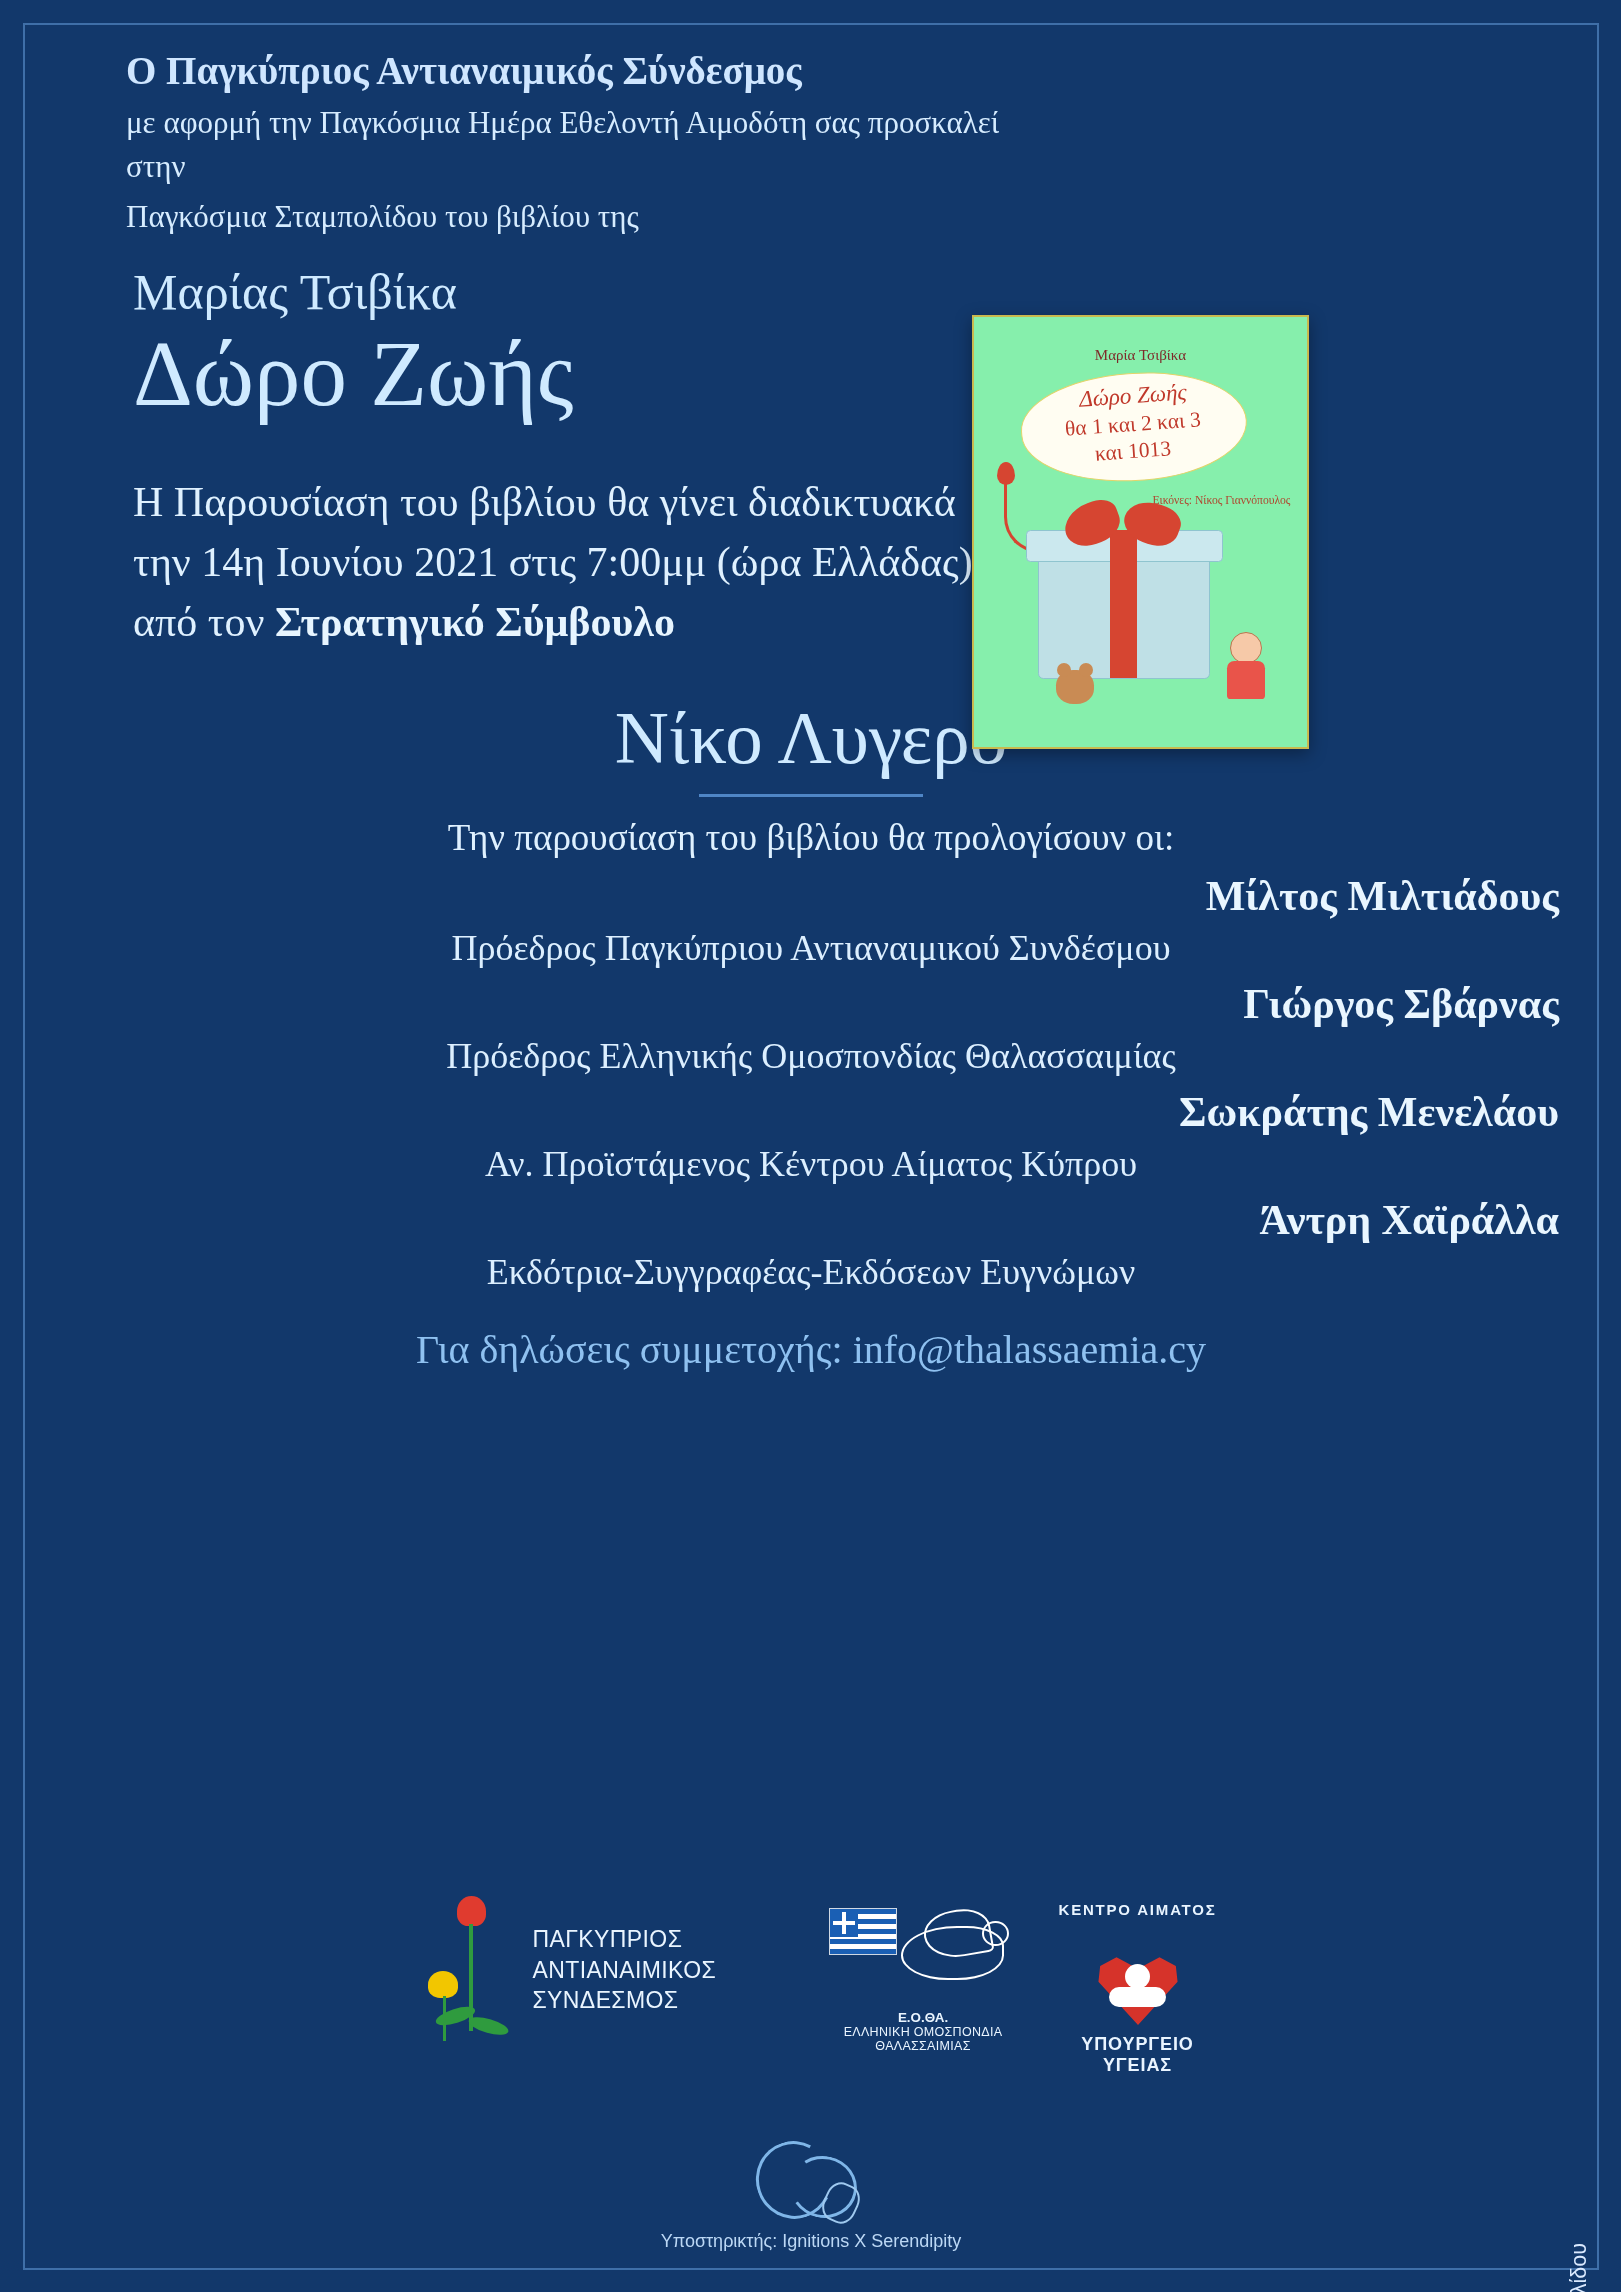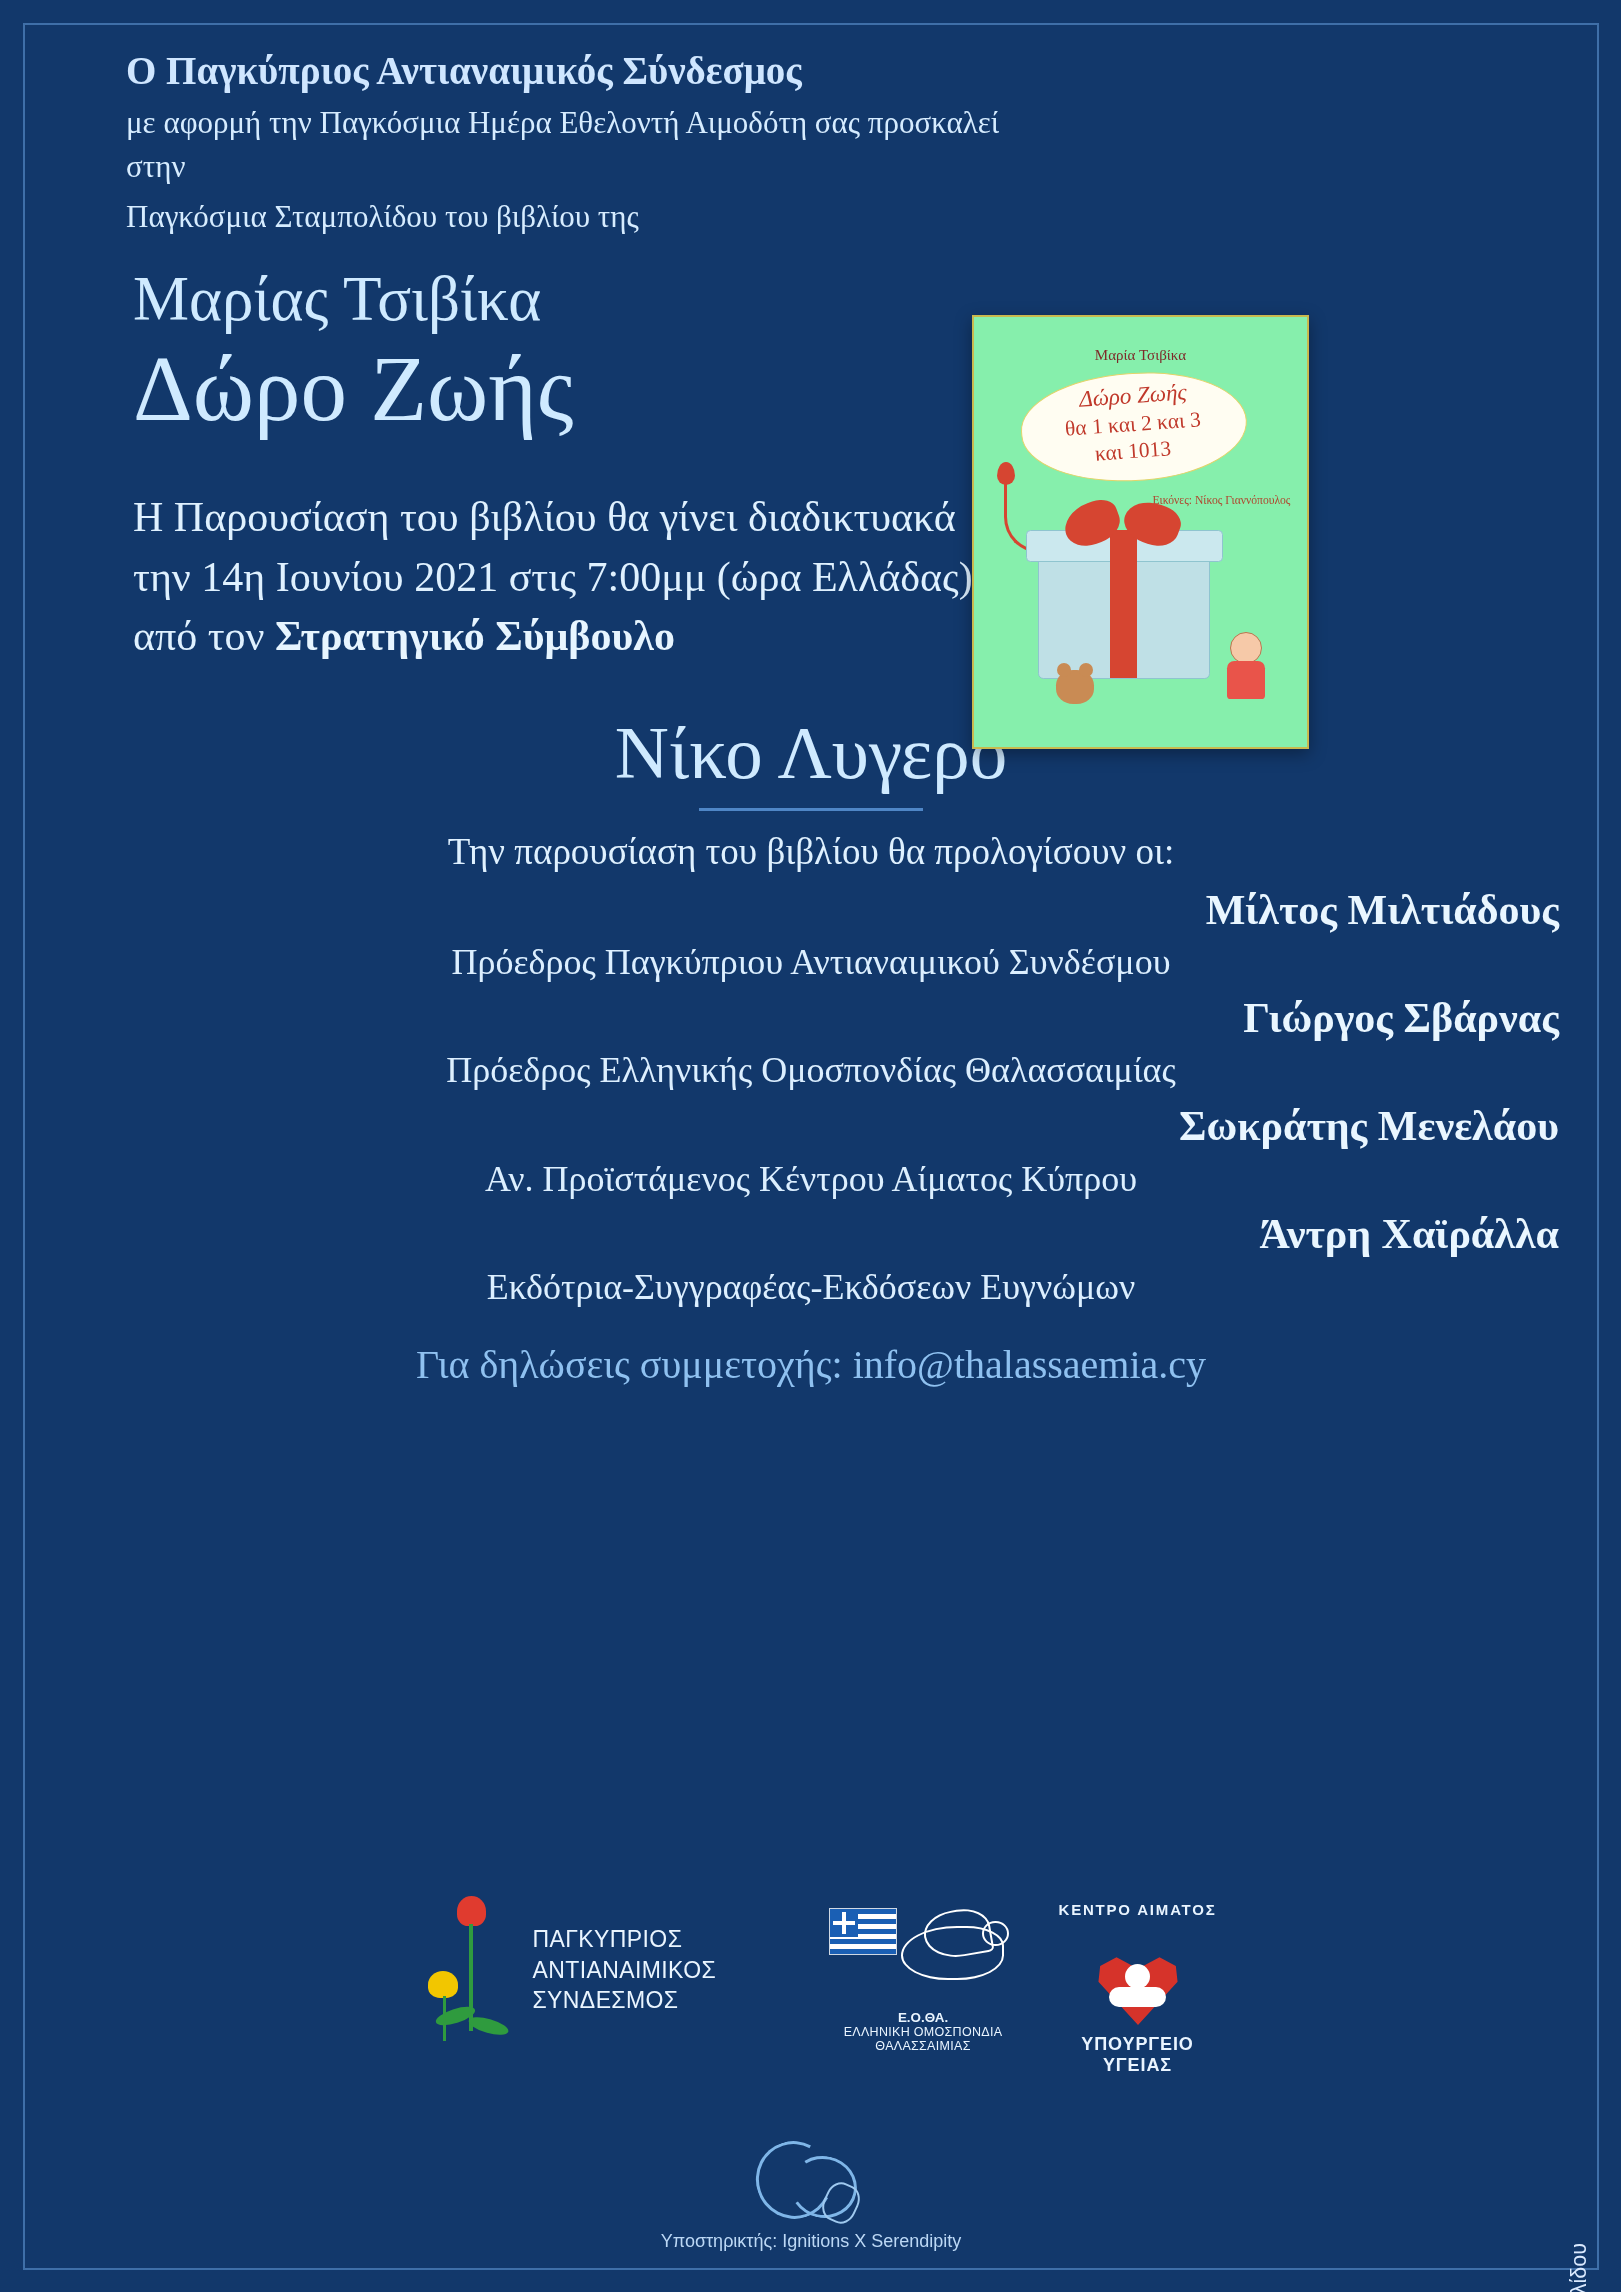--- a/index.html
+++ b/index.html
@@ -69,21 +69,21 @@
   .intro .sub {
     font-size: 31px;
     color: #d6ecff;
     line-height: 1.42;
     margin-top: 5.4px;
     max-width: 913px;
   }
 
   .author {
     padding-left: 70px;
-    font-size: 63px;
+    font-size: 50px;
     color: #cfeaff;
     line-height: 1.12;
     margin-top: 25px;
     position: relative;
     z-index: 2;
   }
   .booktitle {
     padding-left: 70px;
     font-size: 93px;
     color: #cfeaff;

